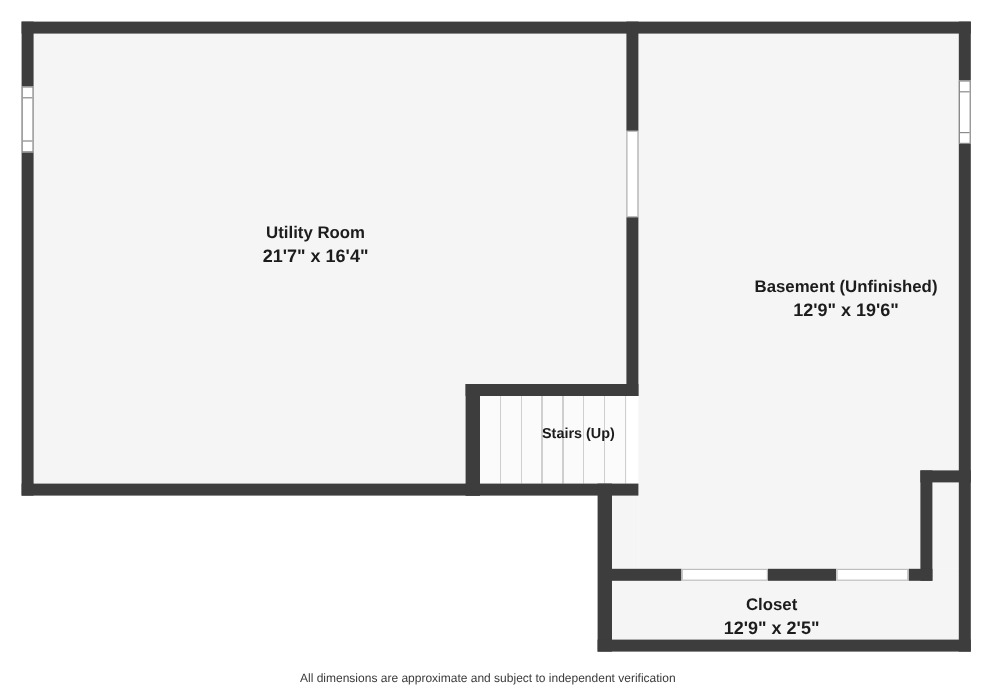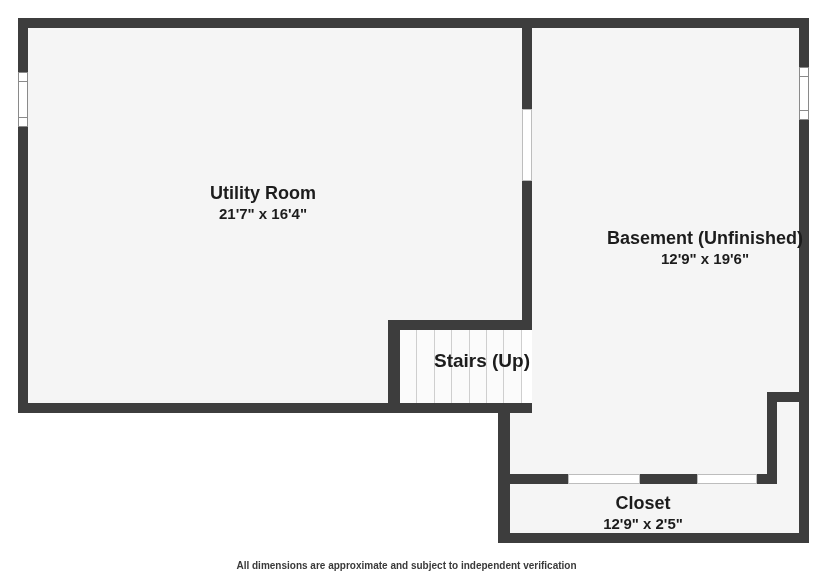--- a/index.html
+++ b/index.html
@@ -18,26 +18,26 @@
   }
   .stairs-treads{
     position:absolute;left:400px;top:330px;width:122px;height:73px;
     background-color:#fbfbfb;
     background-image:repeating-linear-gradient(to right,
       #fbfbfb 0px, #fbfbfb 16.4px, #cfcfcf 16.4px, #cfcfcf 17.4px);
   }
   .room-label{
     position:absolute;transform:translateX(-50%);text-align:center;color:#1c1c1c;white-space:nowrap;
   }
-  .room-label .name{font-size:18px;font-weight:700;line-height:22px;}
+  .room-label .name{font-size:14px;font-weight:700;line-height:22px;}
   .room-label .dims{font-size:15px;font-weight:700;line-height:20px;}
-  .room-label.small .name{font-size:19px;padding-left:42px;}
+  .room-label.small .name{font-size:12px;padding-left:42px;}
   .footer{
     position:absolute;left:0;top:560px;width:813px;text-align:center;
-    font-size:10px;color:#3a3a3a;font-weight:700;
+    font-size:10px;color:#3a3a3a;font-weight:400;
   }
 </style>
 </head>
 <body>
 
 <div class="stage">
 
   <div class="floor" style="left:28px;top:28px;width:494px;height:375px;"></div>
   <div class="floor" style="left:532px;top:28px;width:267px;height:446px;"></div>
   <div class="floor" style="left:510px;top:403px;width:22px;height:71px;"></div>

